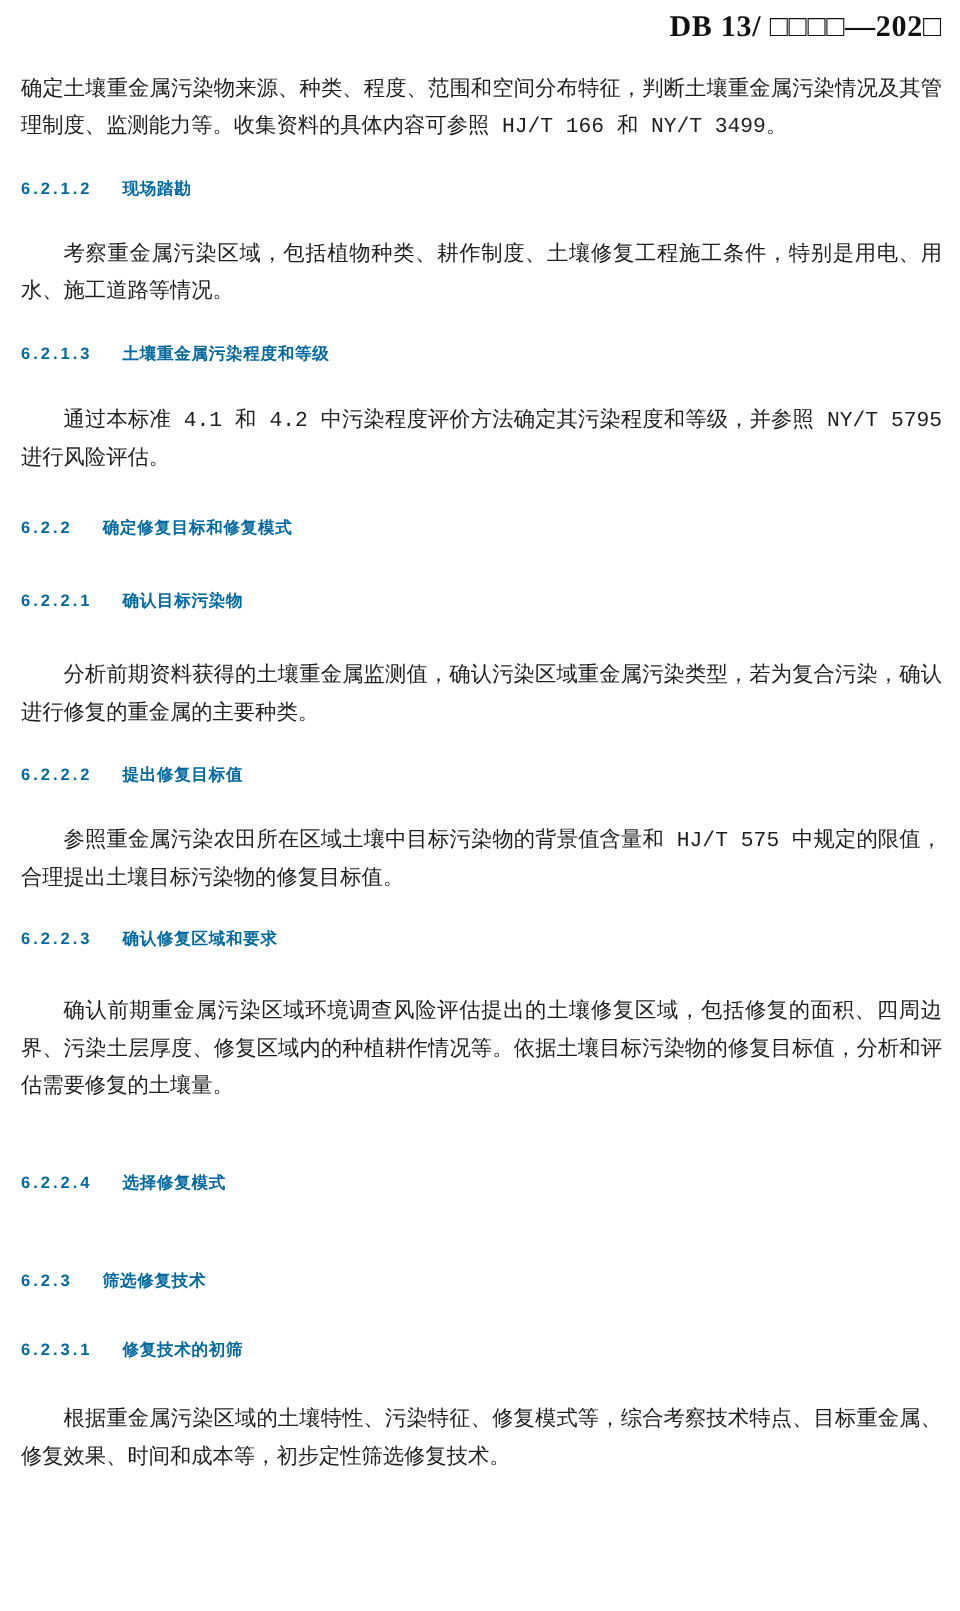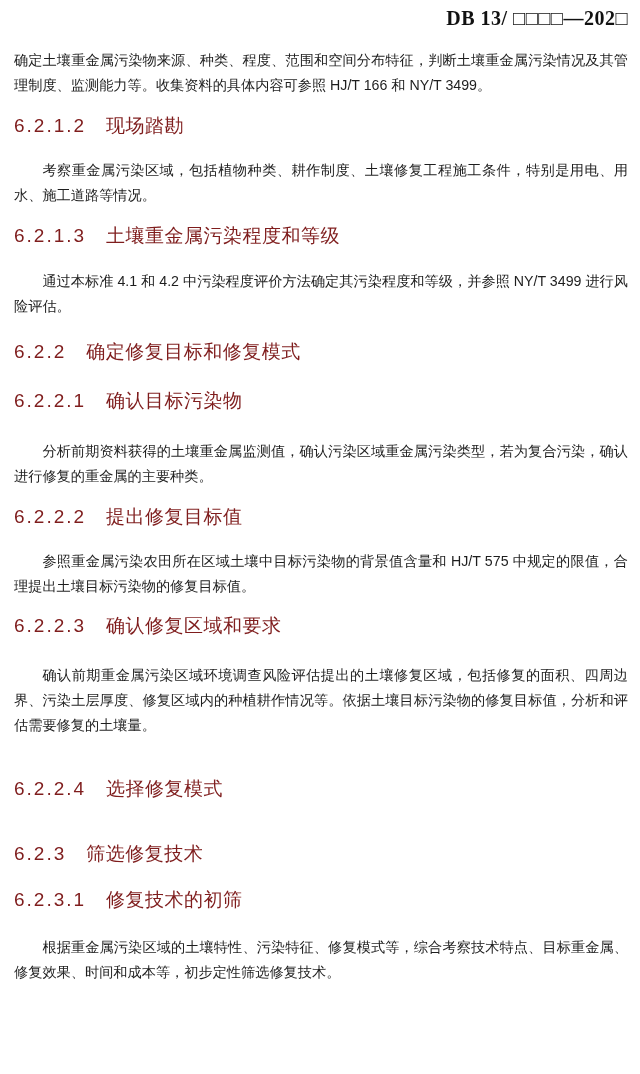--- a/index.html
+++ b/index.html
@@ -29,32 +29,32 @@
     color: #111111;
     letter-spacing: 0.5px;
     white-space: nowrap;
   }
   .para {
     margin: 0;
     font-size: 14.2px;
     line-height: 25px;
     text-align: justify;
     color: #1e1e1e;
-    font-family: Liberation Sans, sans-serif;
+    font-family: Liberation Mono, monospace;
   }
   .para.indent {
     text-indent: 2em;
   }
   .hd {
     margin: 0;
     font-family: "Liberation Sans", sans-serif;
-    font-weight: 400;
-    font-size: 19px;
+    font-weight: 700;
+    font-size: 11px;
     line-height: 20px;
-    color: #7f1d1d;
+    color: #0369a1;
     white-space: nowrap;
   }
   .hd-num {
     letter-spacing: 2px;
     margin-right: 20px;
   }
   .hd-title {
     letter-spacing: 0.5px;
   }
 </style>
@@ -68,21 +68,21 @@
   </div>
 
   <p class="para" style="margin-top:18px">确定土壤重金属污染物来源、种类、程度、范围和空间分布特征，判断土壤重金属污染情况及其管理制度、监测能力等。收集资料的具体内容可参照 HJ/T 166 和 NY/T 3499。</p>
 
   <h3 class="hd" style="margin-top:18px"><span class="hd-num">6.2.1.2</span><span class="hd-title">现场踏勘</span></h3>
 
   <p class="para indent" style="margin-top:22px">考察重金属污染区域，包括植物种类、耕作制度、土壤修复工程施工条件，特别是用电、用水、施工道路等情况。</p>
 
   <h3 class="hd" style="margin-top:18px"><span class="hd-num">6.2.1.3</span><span class="hd-title">土壤重金属污染程度和等级</span></h3>
 
-  <p class="para indent" style="margin-top:23px">通过本标准 4.1 和 4.2 中污染程度评价方法确定其污染程度和等级，并参照 NY/T 3499 进行风险评估。</p>
+  <p class="para indent" style="margin-top:23px">通过本标准 4.1 和 4.2 中污染程度评价方法确定其污染程度和等级，并参照 NY/T 5795 进行风险评估。</p>
 
   <h3 class="hd" style="margin-top:23px"><span class="hd-num">6.2.2</span><span class="hd-title">确定修复目标和修复模式</span></h3>
 
   <h3 class="hd" style="margin-top:29px"><span class="hd-num">6.2.2.1</span><span class="hd-title">确认目标污染物</span></h3>
 
   <p class="para indent" style="margin-top:28px">分析前期资料获得的土壤重金属监测值，确认污染区域重金属污染类型，若为复合污染，确认进行修复的重金属的主要种类。</p>
 
   <h3 class="hd" style="margin-top:18px"><span class="hd-num">6.2.2.2</span><span class="hd-title">提出修复目标值</span></h3>
 
   <p class="para indent" style="margin-top:22px">参照重金属污染农田所在区域土壤中目标污染物的背景值含量和 HJ/T 575 中规定的限值，合理提出土壤目标污染物的修复目标值。</p>

